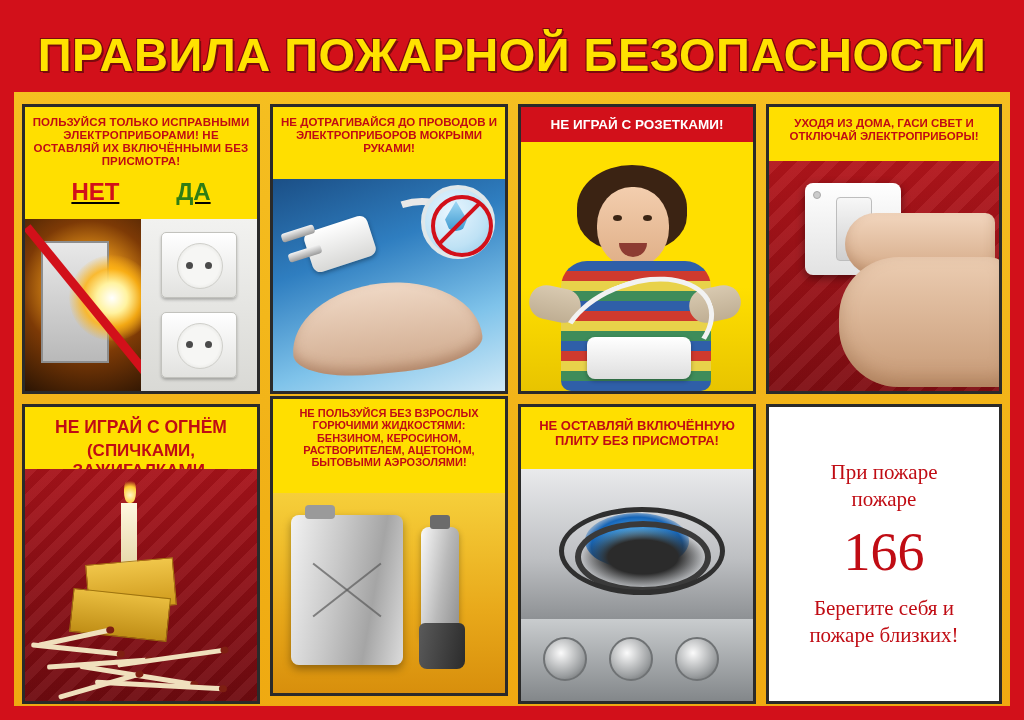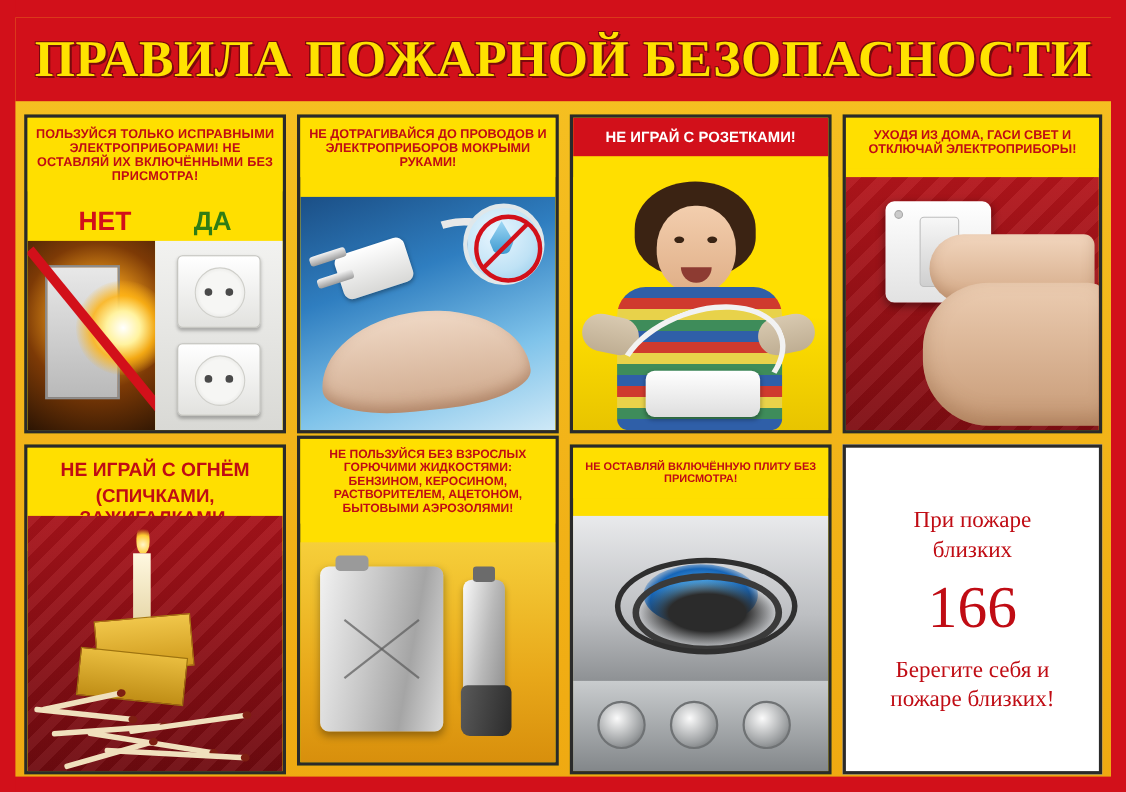--- a/index.html
+++ b/index.html
@@ -50,21 +50,21 @@
     display: flex;
     align-items: center;
     justify-content: center;
   }
   .title-text {
     color: #ffe200;
     font-size: 47px;
     font-weight: bold;
     letter-spacing: 0.5px;
     text-transform: uppercase;
-    font-family: Liberation Serif, serif;
+    font-family: Liberation Sans, sans-serif;
     text-shadow:
       2px 2px 0 #7a0a0d,
       -1px -1px 0 #7a0a0d,
       1px -1px 0 #7a0a0d,
       -1px 1px 0 #7a0a0d;
     white-space: nowrap;
   }
 
   .grid {
     position: absolute;
@@ -93,22 +93,23 @@
     font-family: "Liberation Sans", sans-serif;
   }
   .cap-yellow { background: #ffdf00; color: #c00c14; }
   .cap-red    { background: #d2101a; color: #ffffff; }
 
   
   #card1 { left: 0; top: 0; width: 238px; height: 290px; background: #ffdf00; }
   #card1 .cap { font-size: 11.5px; letter-spacing: .2px; padding-top: 9px; }
   .yes-no-row {
     display: flex; justify-content: space-around; align-items: flex-end;
-    margin-top: 14px;
+    margin-top: 4px;
     padding: 0 18px;
+    text-decoration: underline;
   }
   .lbl-net { color: #d2101a; font-size: 24px; font-weight: bold; font-family: "Liberation Sans", sans-serif; }
   .lbl-da  { color: #2f7d15; font-size: 24px; font-weight: bold; font-family: "Liberation Sans", sans-serif; }
   .c1-photos {
     position: absolute; left: 0; bottom: 0; width: 100%; height: 172px;
     display: flex;
   }
   .c1-left {
     position: relative;
     width: 50%; height: 100%;
@@ -383,21 +384,21 @@
     background: #6b6b6b; border-radius: 3px;
   }
   .c6-photo .canister {
     position: absolute; left: 146px; top: 130px; width: 46px; height: 46px;
     background: linear-gradient(100deg,#5a5a5a,#2b2b2b);
     border-radius: 6px 6px 8px 8px;
   }
 
   
   #card7 { left: 496px; top: 300px; width: 238px; height: 300px; background: #ffdf00; }
-  #card7 .cap { font-size: 10px; padding: 12px 6px; }
+  #card7 .cap { font-size: 13px; padding: 12px 6px; }
   .c7-photo {
     position: absolute; left: 0; bottom: 0; width: 100%; height: 232px;
     background: linear-gradient(180deg,#d9dadc 0%, #9fa2a6 45%, #6f7376 100%);
     overflow: hidden;
   }
   .c7-photo .cooktop {
     position: absolute; left: 0; top: 0; width: 100%; height: 150px;
     background: linear-gradient(180deg,#e9eaec 0%, #bdbfc2 60%, #8e9194 100%);
   }
   .c7-photo .burner-ring {
@@ -586,20 +587,20 @@
         <div class="grate"></div>
         <div class="panel"></div>
         <div class="knob k1"></div>
         <div class="knob k2"></div>
         <div class="knob k3"></div>
       </div>
     </div>
 
     <div class="card" id="card8">
       <div class="e-line">При пожаре</div>
-      <div class="e-line">близких</div>
+      <div class="e-line">пожаре</div>
       <div class="e-number">166</div>
       <div class="e-line">Берегите себя и</div>
       <div class="e-line">пожаре близких!</div>
     </div>
 
   </div>
 </div>
 
 </body></html>

